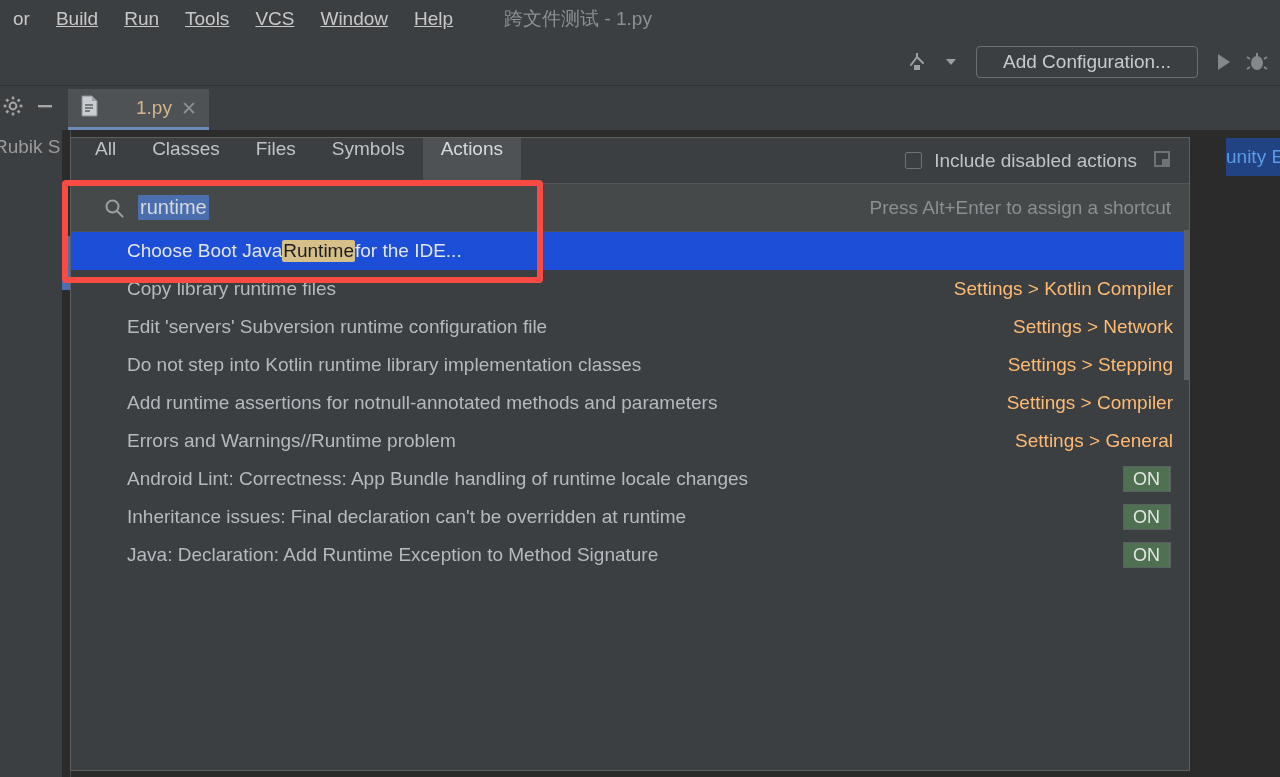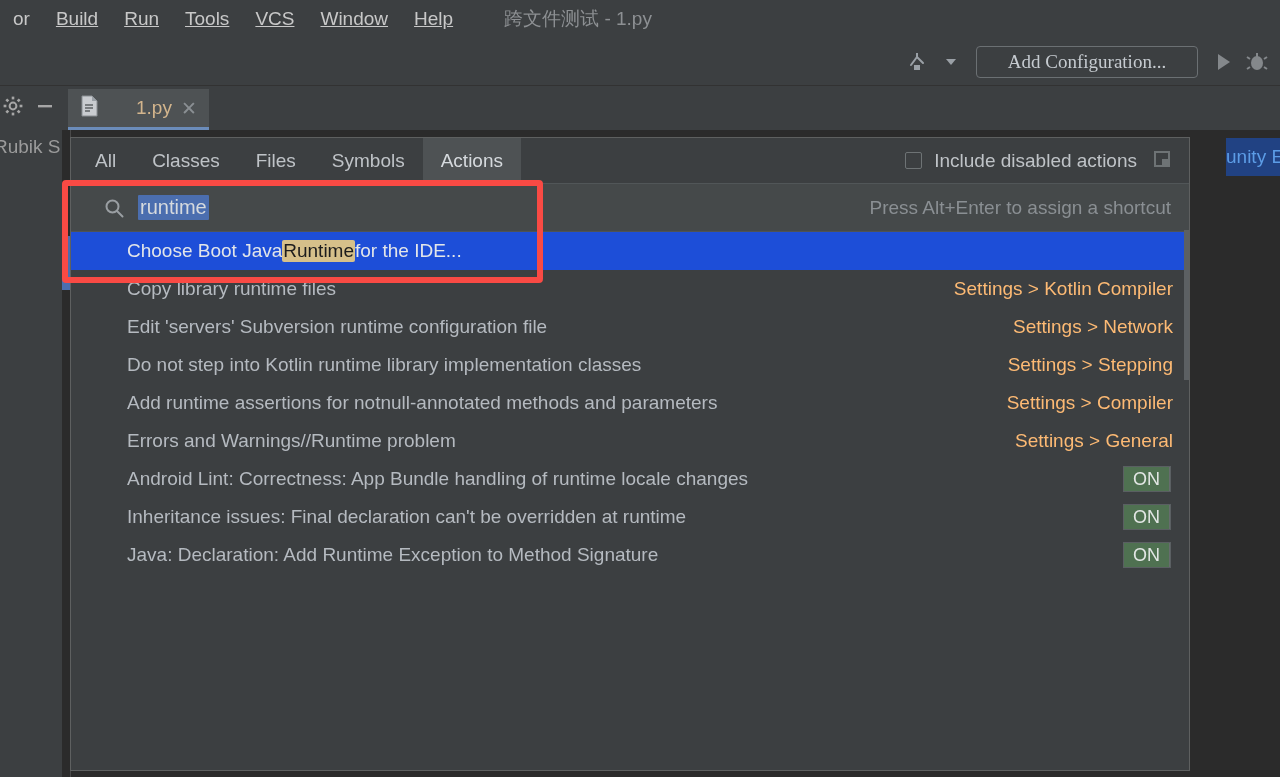--- a/index.html
+++ b/index.html
@@ -53,21 +53,20 @@
     position: absolute;
     left: 0; top: 38px;
     width: 1280px; height: 48px;
     background: #3c3f41;
     display: flex;
     align-items: center;
     justify-content: flex-end;
     padding-right: 6px;
     box-sizing: border-box;
     border-bottom: 1px solid #323232;
-    font-family: Liberation Serif, serif;
   }
   .tb-icon {
     width: 34px; height: 34px;
     display: flex; align-items: center; justify-content: center;
     color: #9aa0a6;
   }
   .run-config-btn {
     height: 32px;
     min-width: 222px;
     border: 1px solid #6b7073;
@@ -174,21 +173,20 @@
     height: 45px;
     background: #3c3f41;
     display: flex;
     align-items: center;
     border-bottom: 1px solid #515658;
   }
   .se-tab {
     height: 45px;
     padding: 0 18px;
     display: flex;
-    align-items: center;
     color: #bfc3c7;
     font-size: 19px;
     box-sizing: border-box;
   }
   .se-tab:first-child { padding-left: 24px; }
   .se-tab.active { background: #4e5254; color: #d6dade; }
   .se-tabrow-right {
     margin-left: auto;
     display: flex;
     align-items: center;

